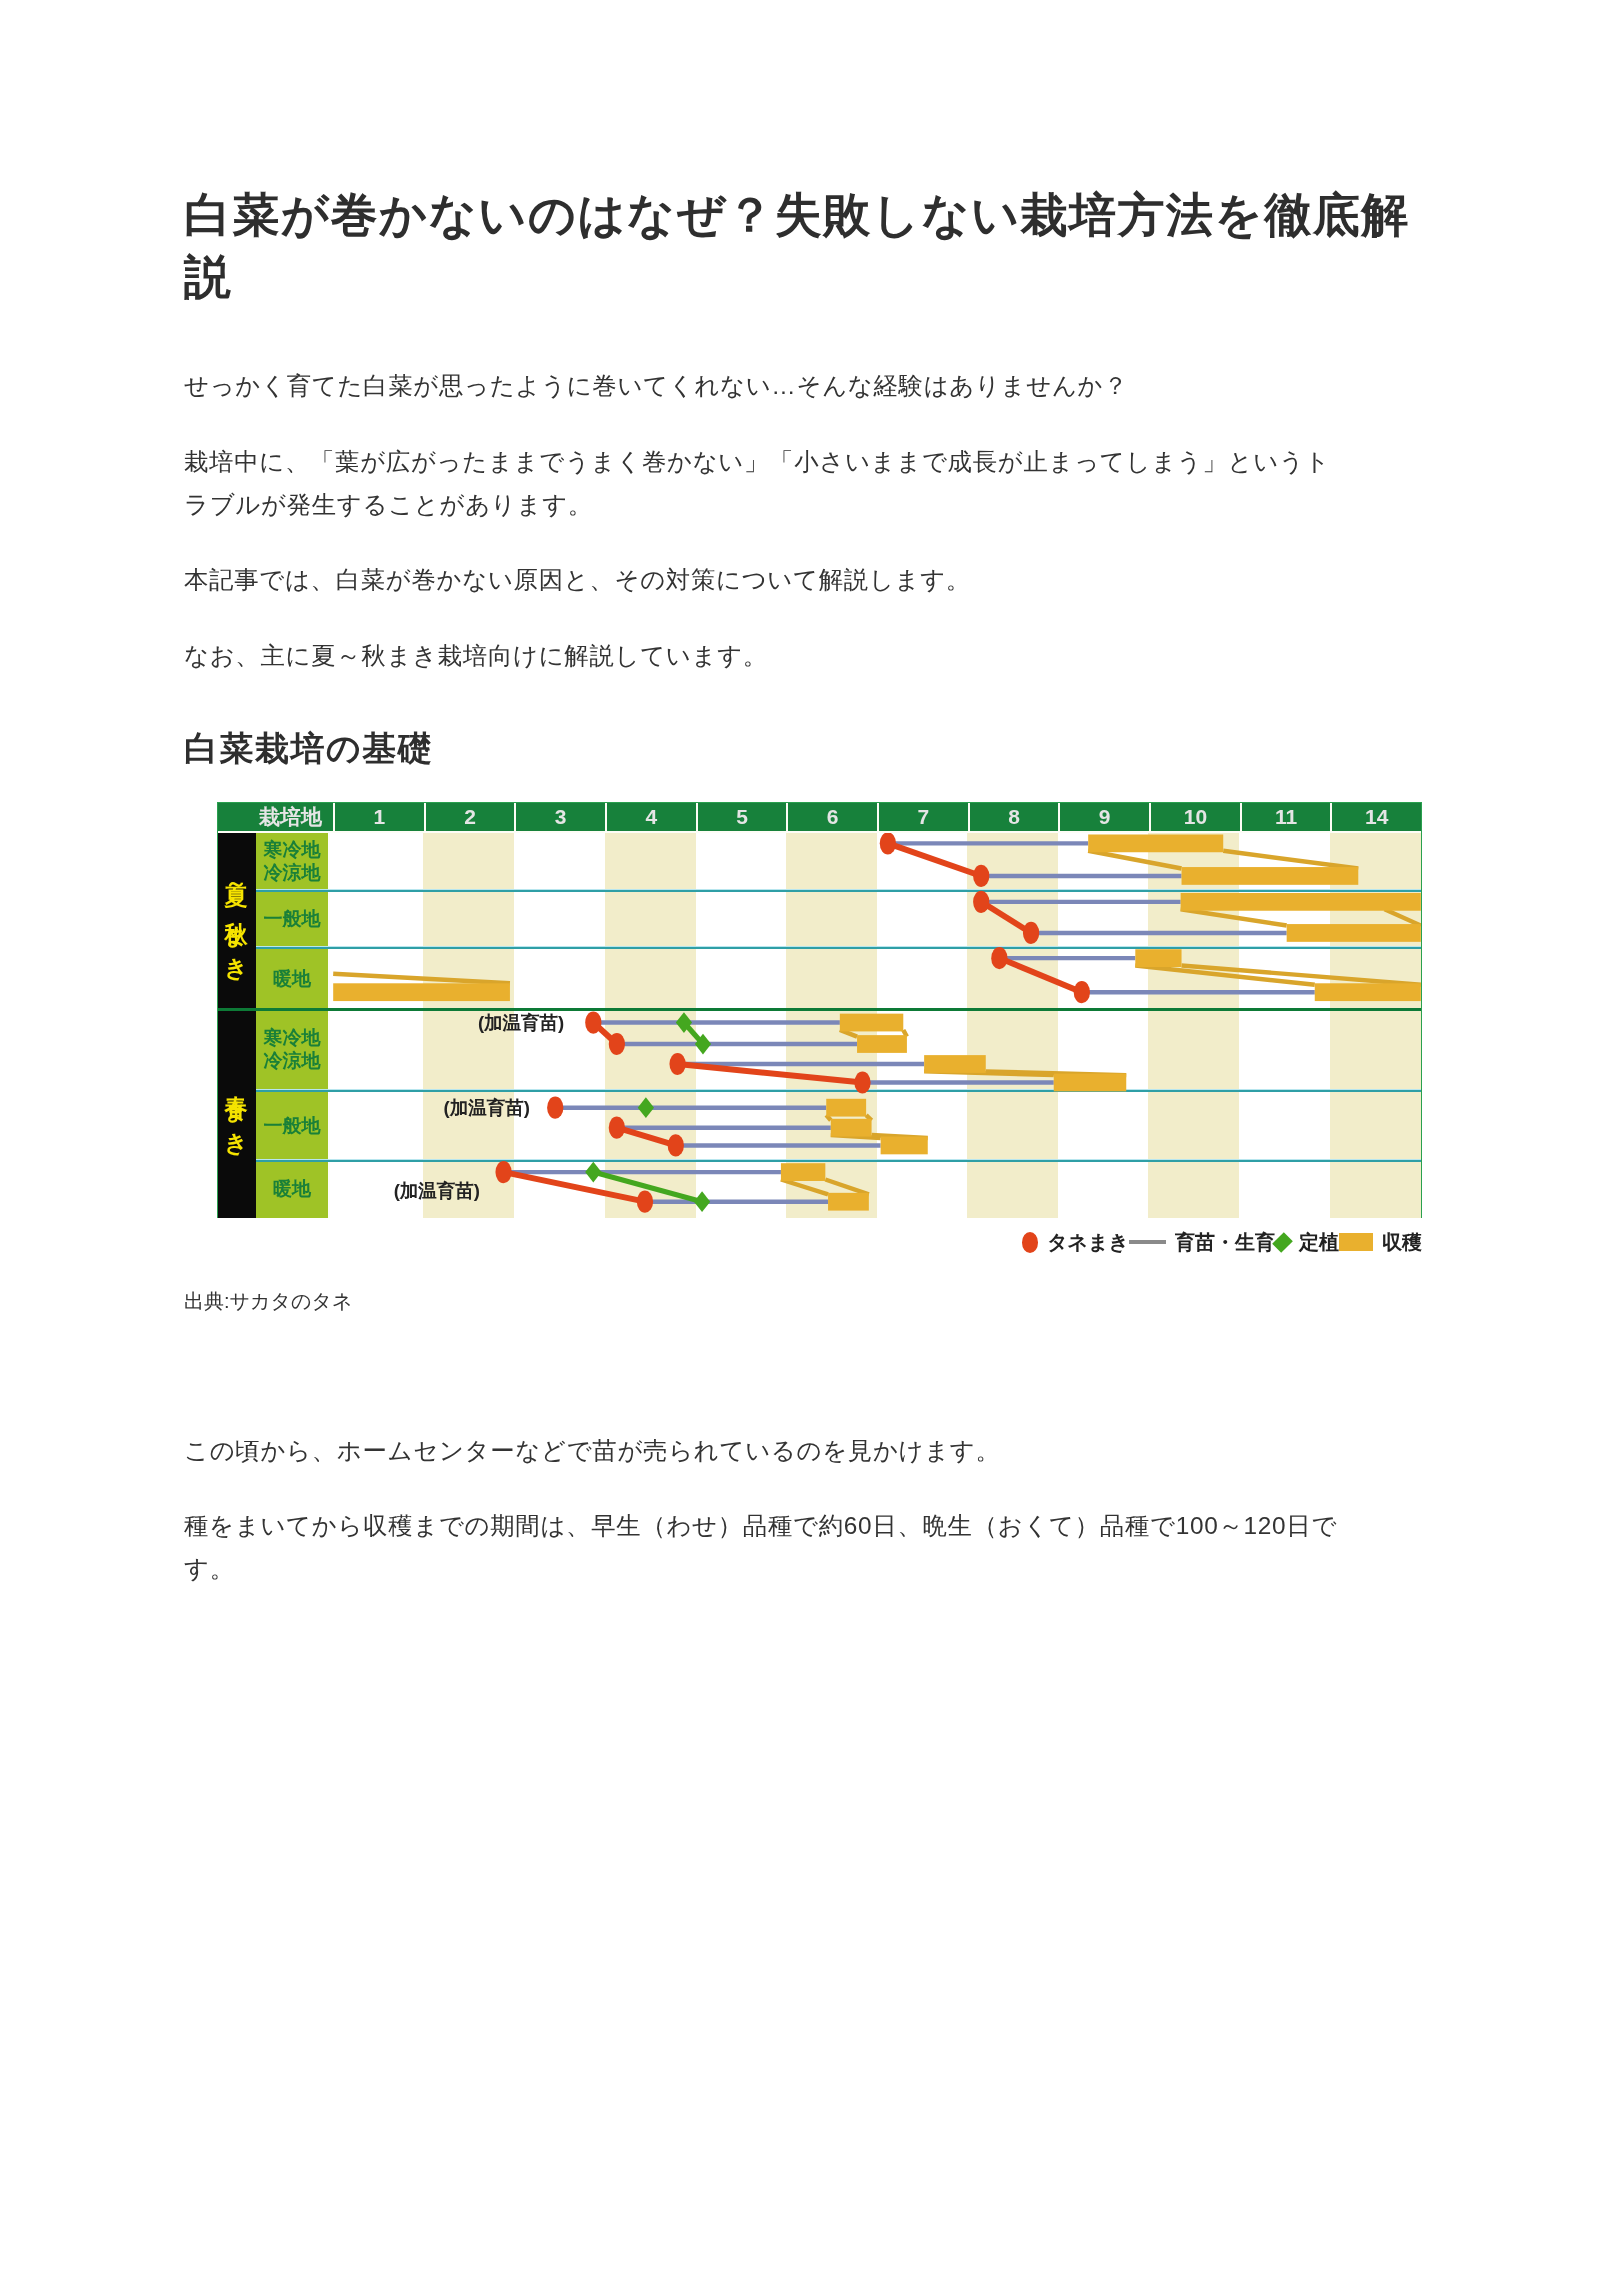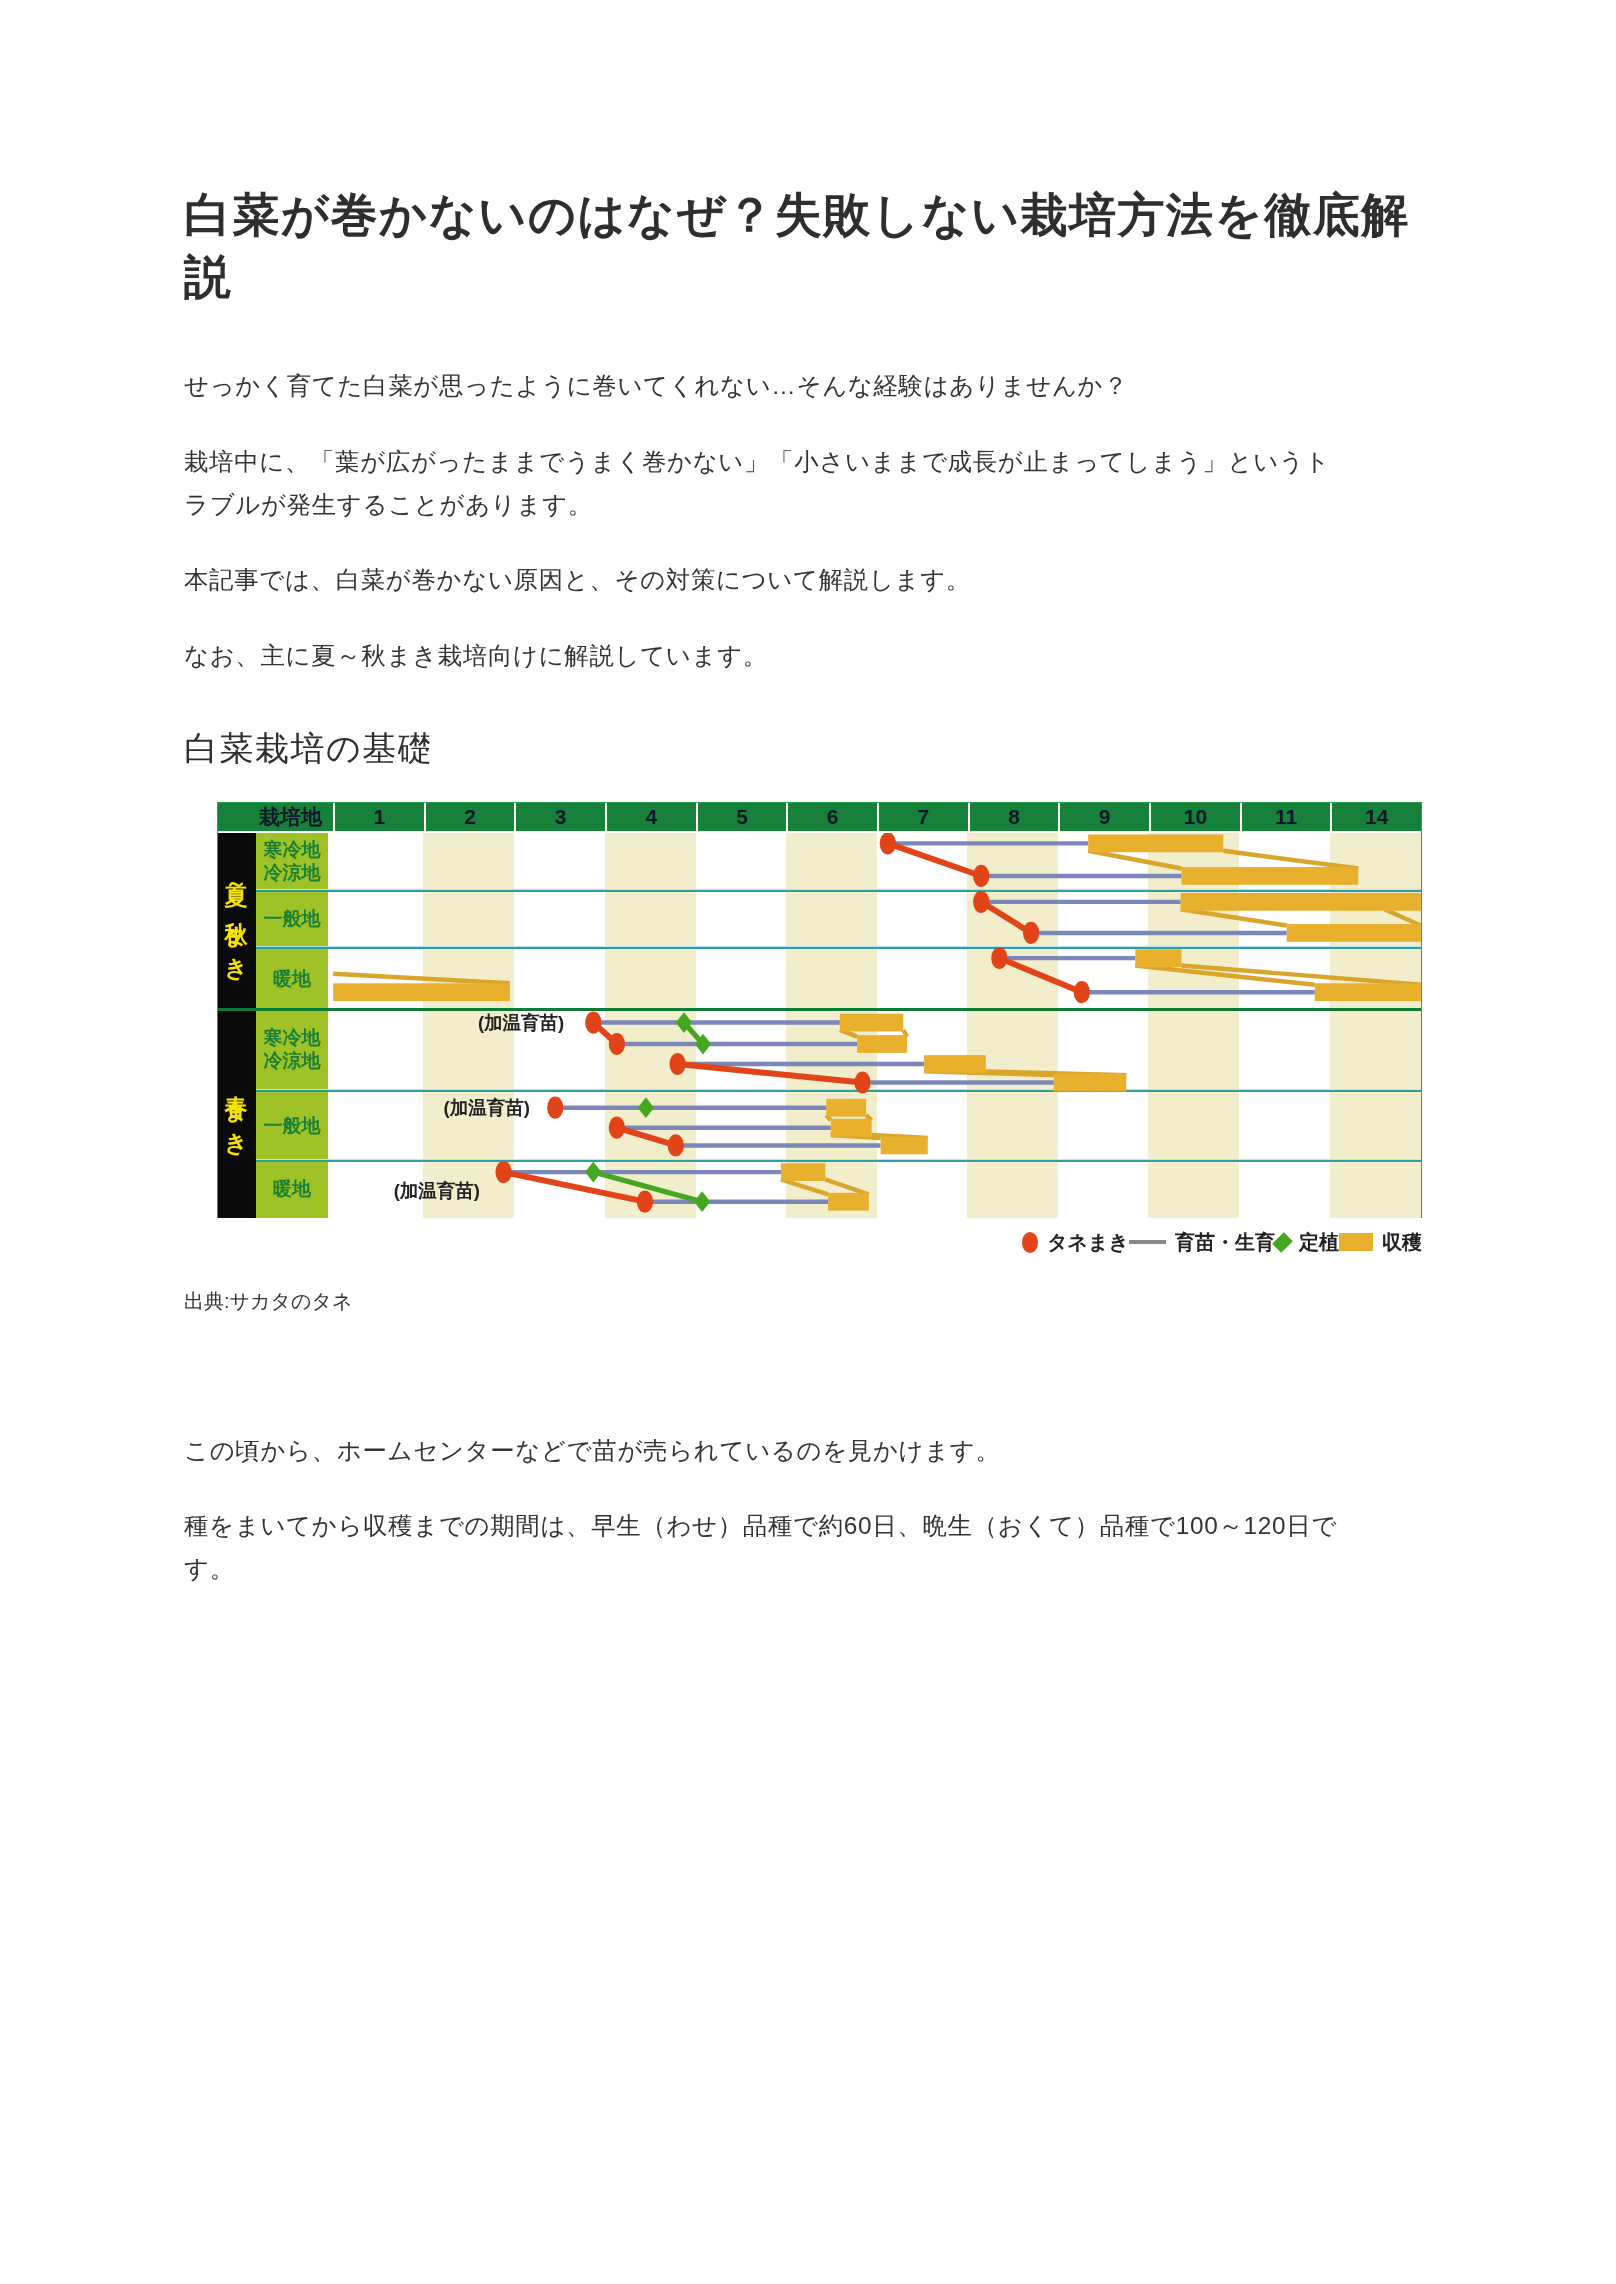--- a/index.html
+++ b/index.html
@@ -4,30 +4,30 @@
 <style>
   html,body{margin:0;padding:0;background:#ffffff;}
   body{width:1617px;height:2284px;font-family:"Liberation Sans","DejaVu Sans",sans-serif;color:#333;}
   .page{position:relative;width:1617px;height:1672px;overflow:hidden;background:#fff;}
 
   .title{position:absolute;left:184px;top:184px;width:1229px;margin:0;
          font-size:47px;line-height:62px;font-weight:bold;letter-spacing:1.5px;color:#2e2e2e;}
   .para{position:absolute;left:184px;width:1161px;margin:0;
         font-size:24.4px;line-height:43px;letter-spacing:0.7px;color:#333;}
   #p1{top:364px;} #p2{top:440px;} #p3{top:558px;} #p4{top:634px;}
-  .h2{position:absolute;left:184px;top:726px;margin:0;font-size:34px;font-weight:normal;
+  .h2{position:absolute;left:184px;top:726px;margin:0;font-size:34px;font-weight:bold;
       letter-spacing:1.5px;color:#2e2e2e;}
   .caption{position:absolute;left:184px;top:1288px;margin:0;font-size:20px;color:#333;}
   #p5{top:1353px;} #p6{top:1429px;} #p7{top:1504px;}
 
   
   .chart{position:absolute;left:217px;top:802px;width:1205px;height:416px;
          background:#fff;border:1.5px solid #2aa04f;box-sizing:border-box;}
   .ch-header{display:flex;height:28px;}
-  .ch-header .hcell{background:#17813b;color:#0f172a;font-size:21px;font-weight:bold;
+  .ch-header .hcell{background:#17813b;color:#e5e5e5;font-size:21px;font-weight:bold;
         display:flex;align-items:center;justify-content:center;box-sizing:border-box;}
   .ch-header .hcell + .hcell{border-left:2.2px solid #fdfdf6;}
   .ch-gap{height:1.5px;background:#fdfdf6;}
   .ch-body{position:relative;height:385px;background:#fff;overflow:hidden;}
   .stripe{position:absolute;top:0;height:385px;background:#f2edca;}
   .season{position:absolute;left:0;width:38px;background:#0a0a0a;display:flex;
           align-items:center;justify-content:center;}
   .season span{writing-mode:vertical-rl;color:#f6e400;font-size:23px;font-weight:bold;
           letter-spacing:6px;}
   .rlabel{position:absolute;left:38px;width:74px;background:#9fc326;border-right:2.2px solid #fdfdf6;

